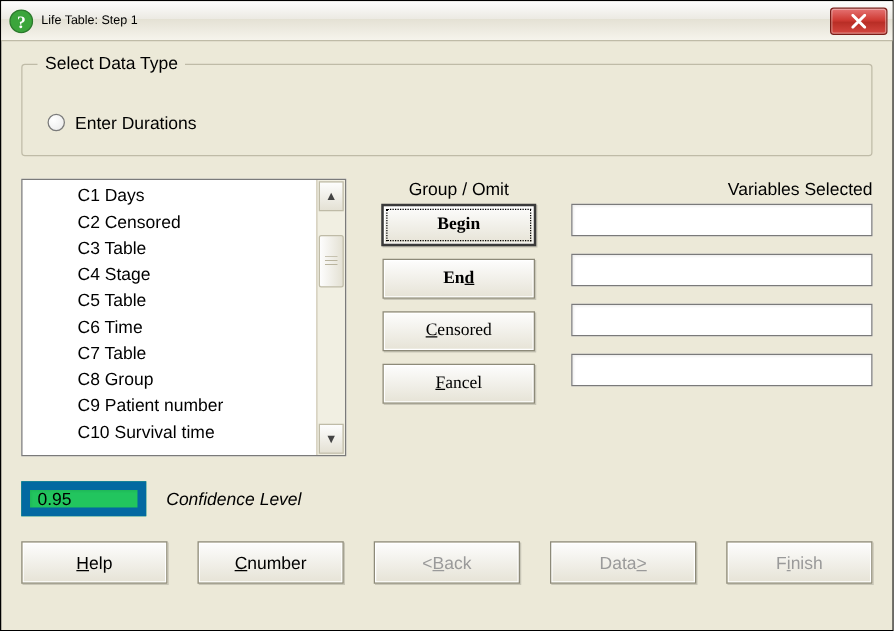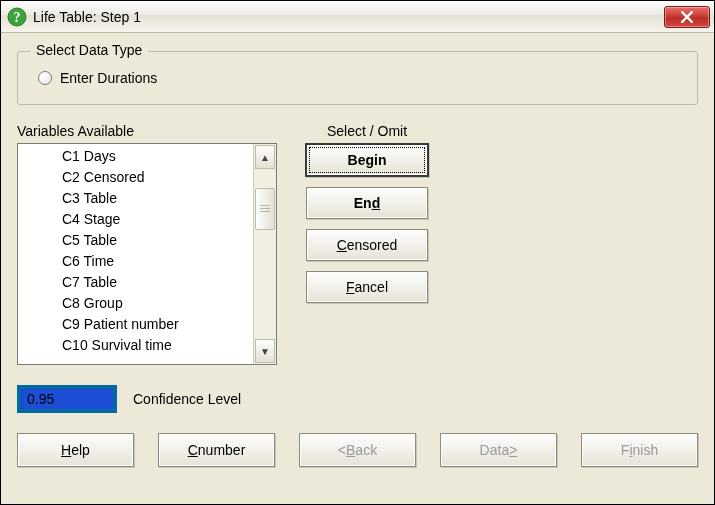--- a/index.html
+++ b/index.html
@@ -32,21 +32,21 @@
   }
   .titlebar .app-icon {
     width: 20px; height: 20px;
     margin-right: 6px;
     display: inline-flex;
     align-items: center;
     justify-content: center;
   }
   .titlebar .title-text {
     color: #000;
-    font-size: 14px;
+    font-size: 10px;
   }
   .titlebar .close-btn {
     margin-left: auto;
     width: 44px;
     height: 20px;
     border-radius: 3px;
     background: linear-gradient(to bottom, #e57373 0%, #cf3b34 45%, #b92e26 55%, #d5463f 100%);
     border: 1px solid #7a1c17;
     display: flex;
     align-items: center;
@@ -76,21 +76,21 @@
     position: absolute;
     top: -10px;
     left: 12px;
     background: #ECE9D8;
     padding: 0 6px;
     font-size: 14px;
   }
   .radio-row {
     display: flex;
     align-items: center;
-    margin: 0 0 4px 6px;
+    margin: 20px 0 4px 6px;
     font-size: 14px;
   }
   .radio-dot {
     width: 14px; height: 14px;
     border-radius: 50%;
     border: 1px solid #7a7a7a;
     background: radial-gradient(circle at 30% 30%, #fff, #e9e9e9);
     margin-right: 8px;
     position: relative;
     box-sizing: border-box;
@@ -171,20 +171,21 @@
   .sel-btn {
     width: 120px;
     height: 30px;
     margin-bottom: 10px;
     background: linear-gradient(to bottom, #fdfdfd, #e6e3d6);
     border: 1px solid #8d8a79;
     box-shadow: inset 0 0 0 1px #fff, 1px 1px 0 rgba(0,0,0,0.15);
     font-size: 14px;
     display: flex; align-items: center; justify-content: center;
     font-weight: bold;
+    font-family: Liberation Serif, serif;
   }
   .sel-btn.default {
     outline: 1px dotted #000;
     outline-offset: -5px;
     border: 2px solid #3a3a3a;
   }
   .sel-btn .ul { text-decoration: underline; }
   .sel-field {
     height: 26px;
     width: 100%;
@@ -198,28 +199,28 @@
   
   .conf-row {
     display: flex;
     align-items: center;
     gap: 16px;
     margin-top: 20px;
   }
   .conf-input {
     width: 100px;
     height: 28px;
-    background: #1d4ed8;
-    border: 4px solid #0369a1;
+    background: #22c55e;
+    border: 7px solid #0369a1;
     padding: 0 6px;
     font-size: 14px;
     box-sizing: border-box;
     box-shadow: inset 1px 1px 2px rgba(0,0,0,0.08);
   }
-  .conf-label { font-size: 14px; }
+  .conf-label { font-size: 14px; font-style: italic; }
   
   .btn-row {
     display: flex;
     gap: 24px;
     margin-top: 20px;
   }
   .btn {
     flex: 1;
     height: 32px;
     background: linear-gradient(to bottom, #fdfdfd, #e6e3d6);
@@ -257,21 +258,20 @@
       <span class="legend">Select Data Type</span>
       <div class="radio-row">
         <span class="radio-dot"></span>
         <span>Enter Durations</span>
       </div>
     </div>
 
     <div class="columns">
 
       <div class="col-avail">
-        <div class="section-label">Variables Available</div>
         <div class="listbox-wrap">
           <div class="listbox">
             <div class="item">C1 Days</div>
             <div class="item">C2 Censored</div>
             <div class="item">C3 Table</div>
             <div class="item">C4 Stage</div>
             <div class="item">C5 Table</div>
             <div class="item">C6 Time</div>
             <div class="item">C7 Table</div>
             <div class="item">C8 Group</div>
@@ -282,21 +282,21 @@
             <div class="arrow">▲</div>
             <div class="track">
               <div class="thumb"></div>
             </div>
             <div class="arrow">▼</div>
           </div>
         </div>
       </div>
 
       <div class="col-mid">
-        <div class="section-label">Select / Omit</div>
+        <div class="section-label">Group / Omit</div>
         <div class="sel-btn default">
           <span>Be</span>
             <span class="ul">g</span>
             <span>in</span>
         </div>
         <div class="sel-btn">
           <span>En</span>
             <span class="ul">d</span>
             <span></span>
         </div>
@@ -305,20 +305,29 @@
             <span class="ul">C</span>
             <span>ensored</span>
         </div>
         <div class="sel-btn" style="font-weight:normal">
           <span></span>
             <span class="ul">F</span>
             <span>ancel</span>
         </div>
       </div>
 
+      <div class="col-sel">
+        <div class="section-label">Variables Selected</div>
+        <div class="sel-fields">
+          <div class="sel-field"></div>
+          <div class="sel-field"></div>
+          <div class="sel-field"></div>
+          <div class="sel-field"></div>
+        </div>
+      </div>
 
     </div>
 
     <div class="conf-row">
       <input class="conf-input" value="0.95" style="">
       <span class="conf-label">Confidence Level</span>
     </div>
 
     <div class="btn-row">
       <div class="btn">

